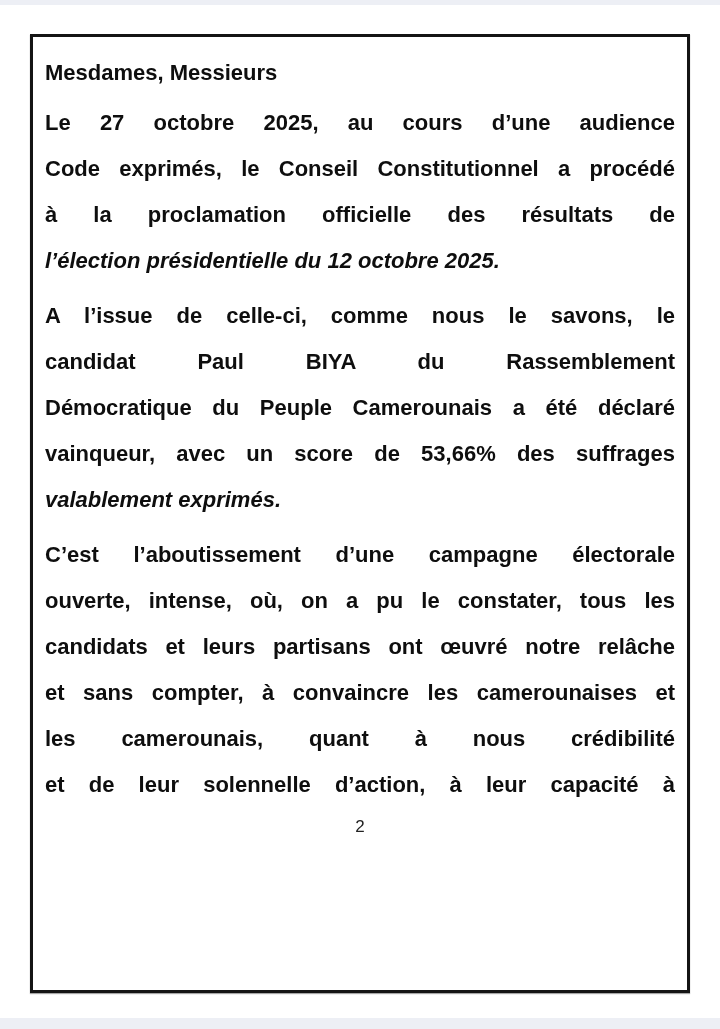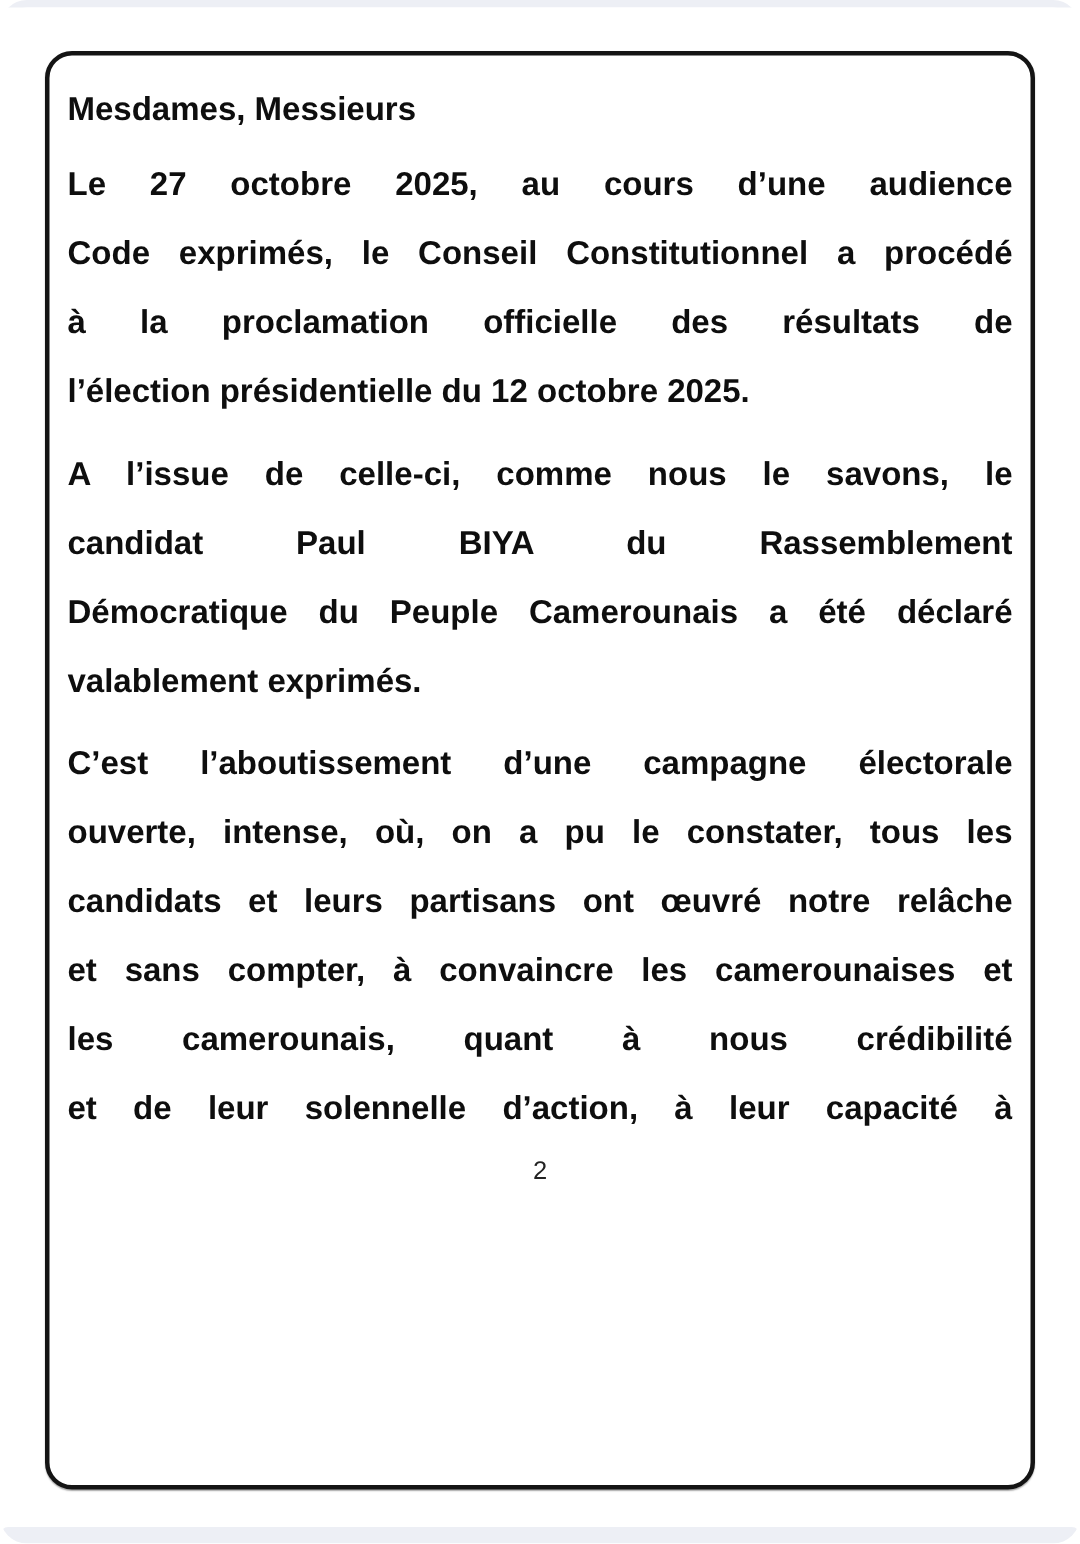--- a/index.html
+++ b/index.html
@@ -2,21 +2,21 @@
 <html style="--paper: #ffffff; --ink: #0e0e0e; --frame-border: #141414; --screen-band: #edeff5; --page-number-ink: #222222;"><head>
 <meta charset="utf-8">
 <style>
   :root {
     --paper: #ffffff;
     --ink: #0e0e0e;
     --frame-border: #141414;
     --screen-band: #edeff5;
     --page-number-ink: #222222;
   }
-  * { margin: 0; padding: 0; box-sizing: border-box; border-radius: 18px; }
+  * { margin: 0; padding: 0; box-sizing: border-box; }
   html, body {
     width: 720px;
     height: 1029px;
     background: var(--paper);
     font-family: "Liberation Sans", "DejaVu Sans", sans-serif;
     overflow: hidden;
     position: relative;
   }
   .edge-band {
     position: absolute;
@@ -67,20 +67,21 @@
     height: 46px;
     color: var(--ink);
     text-align: justify;
     text-align-last: justify;
     overflow: hidden;
   }
   .line.final {
     text-align: left;
     text-align-last: left;
     white-space: nowrap;
+    font-style: italic;
   }
 
   .page-number {
     margin-top: 9px;
     height: 20px;
     line-height: 20px;
     text-align: center;
     font-size: 17px;
     font-weight: normal;
     color: var(--page-number-ink);
@@ -100,20 +101,21 @@
       <div class="line">Le 27 octobre 2025, au cours d’une audience</div>
       <div class="line">Code exprimés, le Conseil Constitutionnel a procédé</div>
       <div class="line">à la proclamation officielle des résultats de</div>
       <div class="line final">l’élection présidentielle du 12 octobre 2025.</div>
     </div>
 
     <div class="para">
       <div class="line">A l’issue de celle-ci, comme nous le savons, le</div>
       <div class="line">candidat Paul BIYA du Rassemblement</div>
       <div class="line">Démocratique du Peuple Camerounais a été déclaré</div>
+      <div class="line">vainqueur, avec un score de 53,66% des suffrages</div>
       <div class="line final">valablement exprimés.</div>
     </div>
 
     <div class="para">
       <div class="line">C’est l’aboutissement d’une campagne électorale</div>
       <div class="line">ouverte, intense, où, on a pu le constater, tous les</div>
       <div class="line">candidats et leurs partisans ont œuvré notre relâche</div>
       <div class="line">et sans compter, à convaincre les camerounaises et</div>
       <div class="line">les camerounais, quant à nous crédibilité</div>
       <div class="line">et de leur solennelle d’action, à leur capacité à</div>

